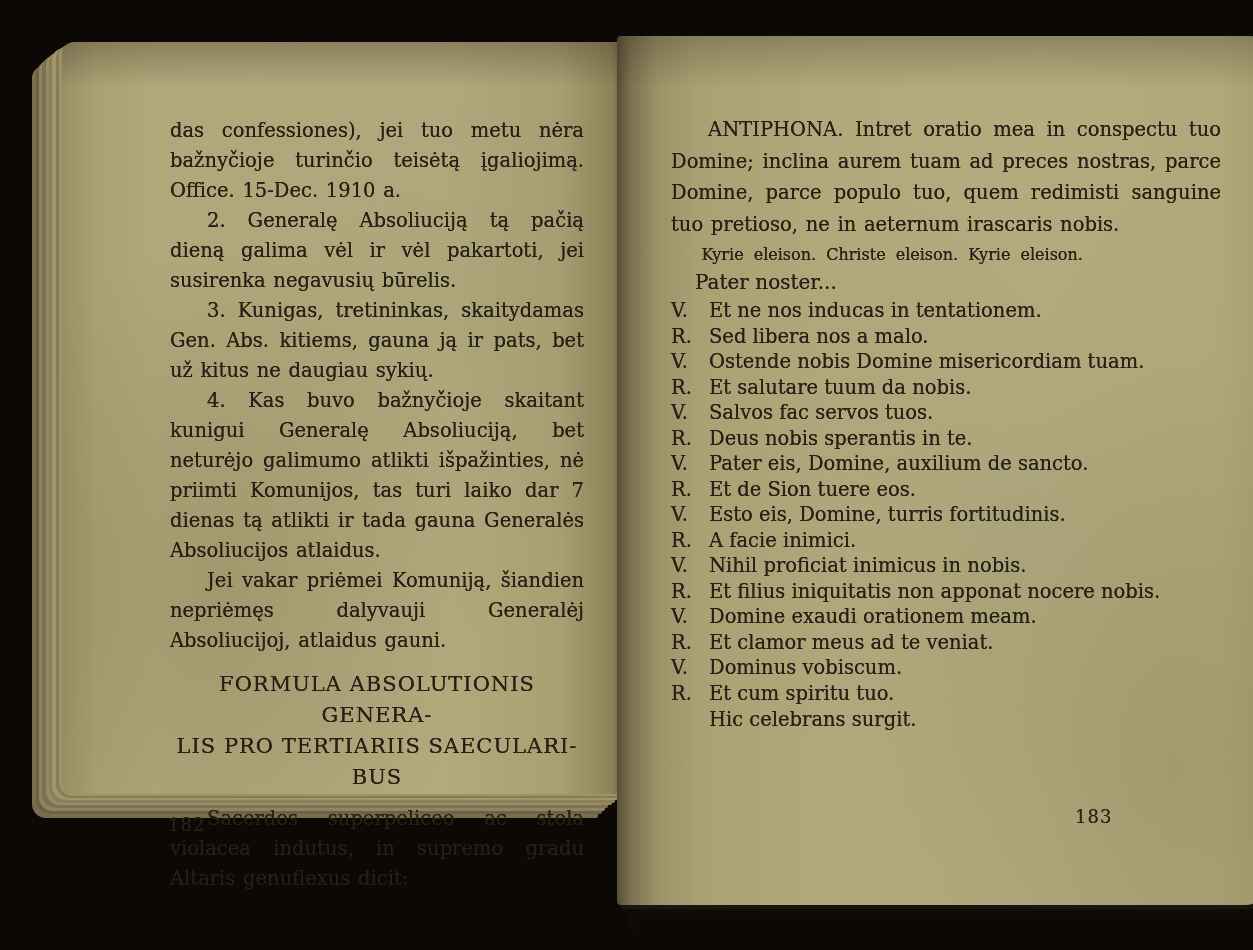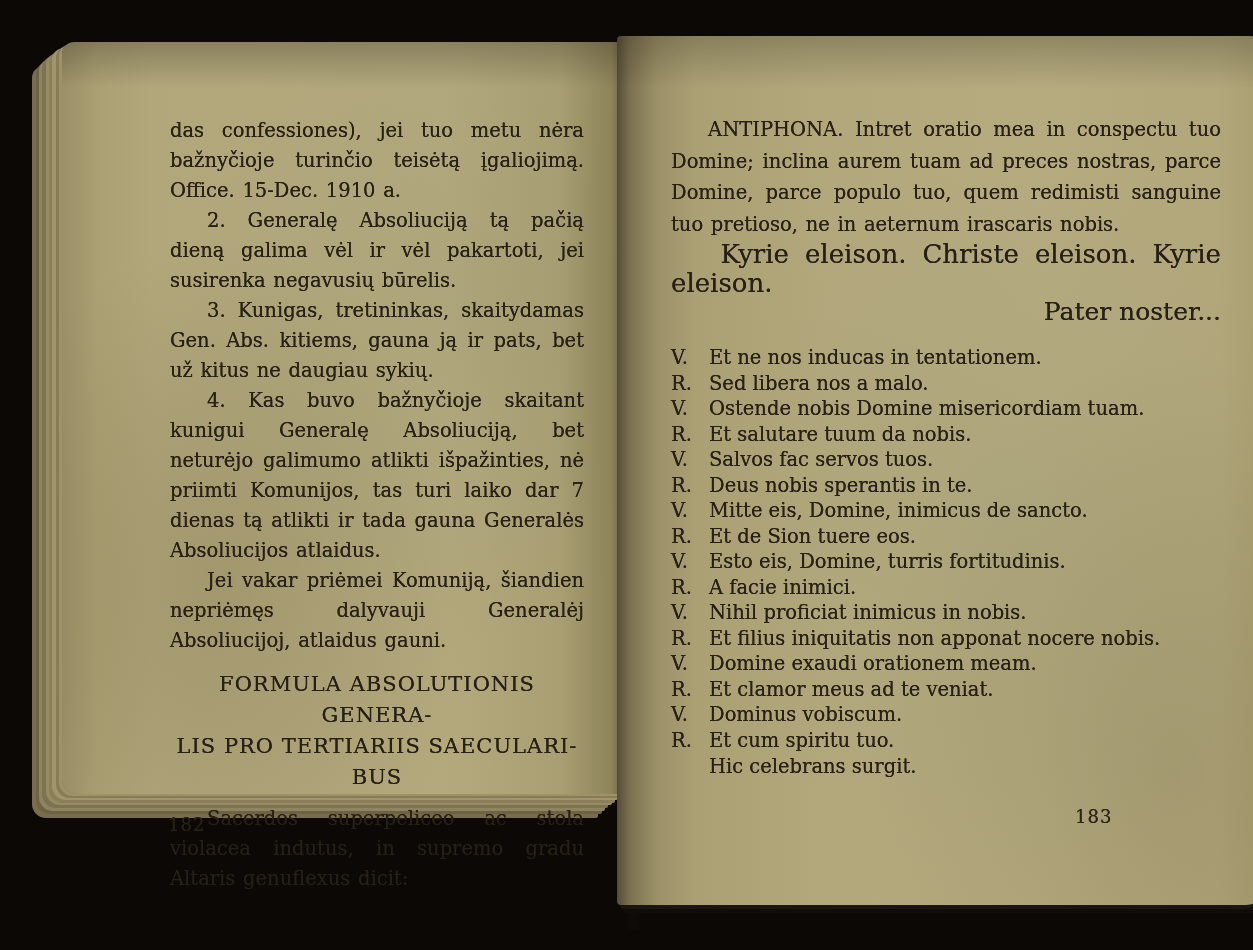--- a/index.html
+++ b/index.html
@@ -90,34 +90,33 @@
     font-size: 21px;
     font-weight: normal;
     line-height: 31px;
     text-align: center;
     letter-spacing: 1px;
     text-shadow: 0 0 0.5px rgba(32,26,16,0.9);
   }
   .heading .hline { display: block; }
   .kyrie {
     margin: 0;
-    font-size: 26px;
+    font-size: 16px;
     line-height: 29px;
     text-align: justify;
     text-indent: 1.9em;
     word-spacing: 5px;
     text-shadow: 0 0 0.5px rgba(32,26,16,0.85);
   }
   .pater {
-    margin: 0 0 20px 0;
-    font-size: 25px;
+    margin: 0 0 2px 0;
+    font-size: 20px;
     line-height: 27px;
     padding-left: 24px;
     text-shadow: 0 0 0.5px rgba(32,26,16,0.85);
-    text-align: right;
   }
   .versicles { margin: 0; }
   .vrow {
     display: flex;
     align-items: flex-start;
     font-size: 19.5px;
     line-height: 25.5px;
     text-shadow: 0 0 0.5px rgba(32,26,16,0.85);
   }
   .vprefix {
@@ -193,21 +192,21 @@
         <div class="vrow">
             <span class="vprefix">V.</span>
             <span class="vtext">Salvos fac servos tuos.</span>
           </div>
         <div class="vrow">
             <span class="vprefix">R.</span>
             <span class="vtext">Deus nobis sperantis in te.</span>
           </div>
         <div class="vrow">
             <span class="vprefix">V.</span>
-            <span class="vtext">Mitte eis, Domine, inimicus de sancto.</span>
+            <span class="vtext">Pater eis, Domine, auxilium de sancto.</span>
           </div>
         <div class="vrow">
             <span class="vprefix">R.</span>
             <span class="vtext">Et de Sion tuere eos.</span>
           </div>
         <div class="vrow">
             <span class="vprefix">V.</span>
             <span class="vtext">Esto eis, Domine, turris fortitudinis.</span>
           </div>
         <div class="vrow">

